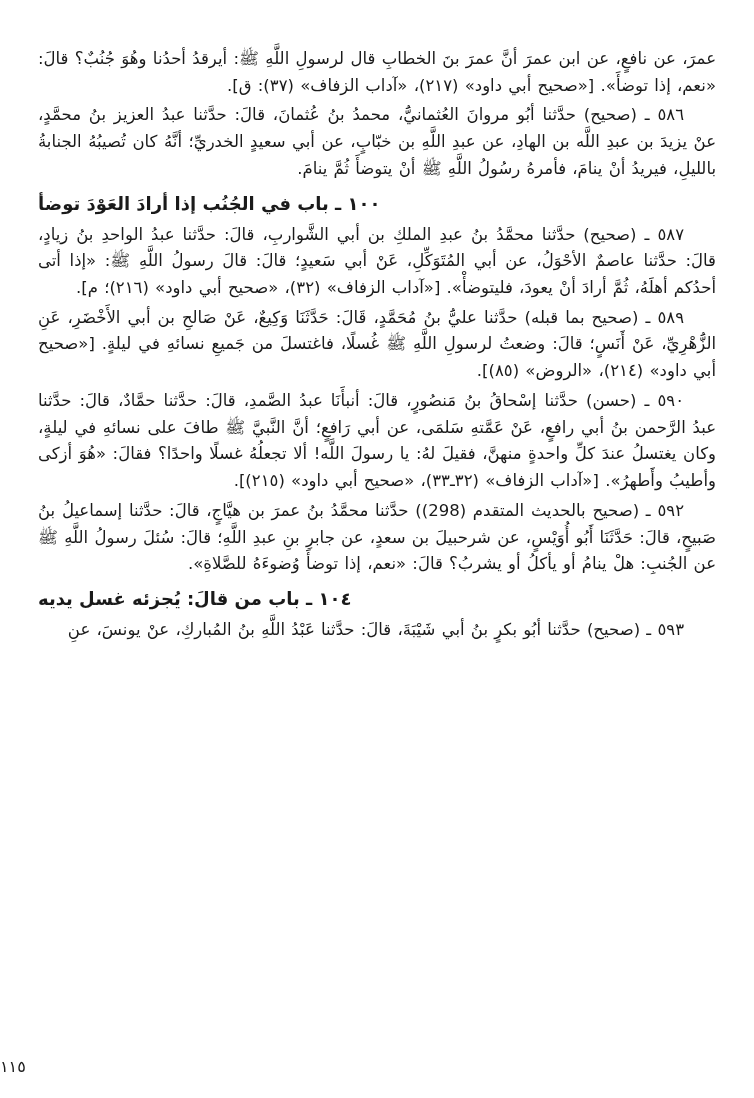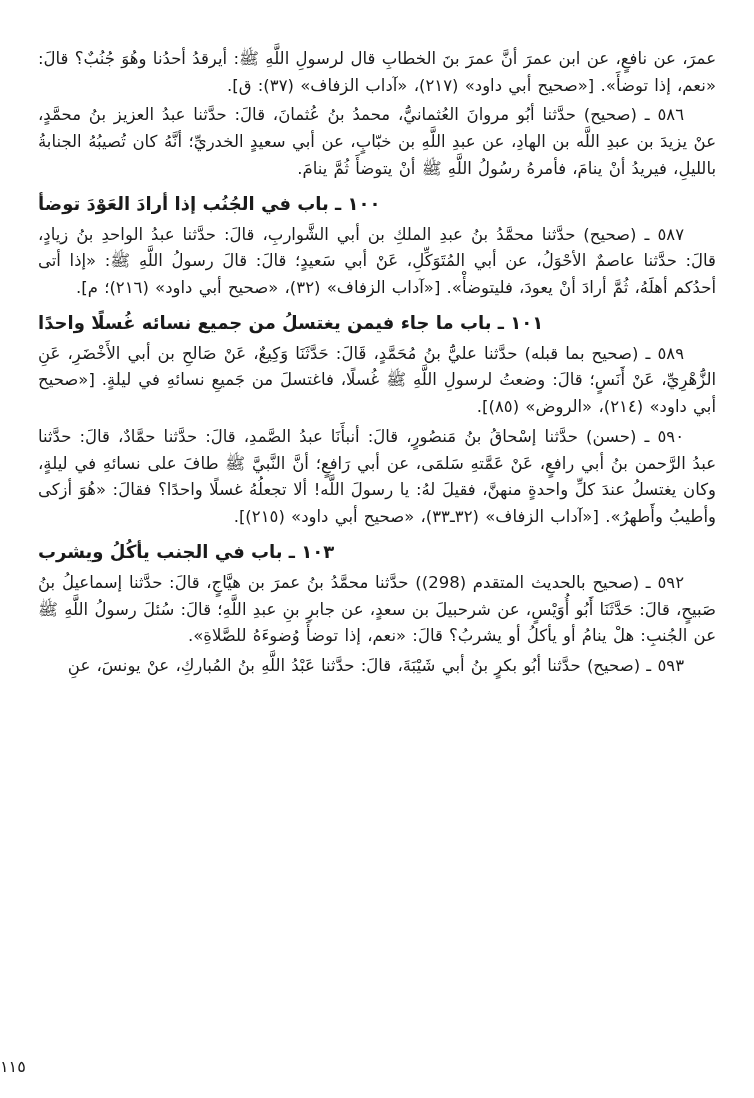--- a/index.html
+++ b/index.html
@@ -55,21 +55,20 @@
 </style>
 </head>
 <body>
 
 <div class="page">
   <div class="content" id="content">
       <div class="paragraph">عمرَ، عن نافعٍ، عن ابن عمرَ أنَّ عمرَ بنَ الخطابِ قال لرسولِ اللَّهِ ﷺ: أيرقدُ أحدُنا وهُوَ جُنُبٌ؟ قالَ: «نعم، إذا توضأَ». [«صحيح أبي داود» (٢١٧)، «آداب الزفاف» (٣٧): ق].</div>
       <div class="paragraph indent">٥٨٦ ـ (صحيح) حدَّثنا أبُو مروانَ العُثمانيُّ، محمدُ بنُ عُثمانَ، قالَ: حدَّثنا عبدُ العزيز بنُ محمَّدٍ، عنْ يزيدَ بن عبدِ اللَّه بن الهادِ، عن عبدِ اللَّهِ بن خبّابٍ، عن أبي سعيدٍ الخدريِّ؛ أنَّهُ كان تُصيبُهُ الجنابةُ بالليلِ، فيريدُ أنْ ينامَ، فأمرهُ رسُولُ اللَّهِ ﷺ أنْ يتوضأَ ثُمَّ ينامَ.</div>
       <div class="heading">١٠٠ ـ باب في الجُنُب إذا أرادَ العَوْدَ توضأ</div>
       <div class="paragraph indent">٥٨٧ ـ (صحيح) حدَّثنا محمَّدُ بنُ عبدِ الملكِ بن أبي الشَّواربِ، قالَ: حدَّثنا عبدُ الواحدِ بنُ زيادٍ، قالَ: حدَّثنا عاصمٌ الأحْوَلُ، عن أبي المُتَوَكِّلِ، عَنْ أبي سَعيدٍ؛ قالَ: قالَ رسولُ اللَّهِ ﷺ: «إذا أتى أحدُكم أهلَهُ، ثُمَّ أرادَ أنْ يعودَ، فليتوضأْ». [«آداب الزفاف» (٣٢)، «صحيح أبي داود» (٢١٦)؛ م].</div>
-      <div class="heading">١٠١ ـ باب ما جاء فيمن يغتسلُ من جميع نسائه غُسلًا واحدًا</div>
       <div class="paragraph indent">٥٨٩ ـ (صحيح بما قبله) حدَّثنا عليُّ بنُ مُحَمَّدٍ، قَالَ: حَدَّثَنَا وَكِيعٌ، عَنْ صَالحِ بن أبي الأَخْضَرِ، عَنِ الزُّهْرِيِّ، عَنْ أَنَسٍ؛ قالَ: وضعتُ لرسولِ اللَّهِ ﷺ غُسلًا، فاغتسلَ من جَميعِ نسائهِ في ليلةٍ. [«صحيح أبي داود» (٢١٤)، «الروض» (٨٥)].</div>
       <div class="paragraph indent">٥٩٠ ـ (حسن) حدَّثنا إسْحاقُ بنُ مَنصُورٍ، قالَ: أنبأَنَا عبدُ الصَّمدِ، قالَ: حدَّثنا حمَّادٌ، قالَ: حدَّثنا عبدُ الرَّحمن بنُ أبي رافعٍ، عَنْ عَمَّتهِ سَلمَى، عن أبي رَافعٍ؛ أنَّ النَّبيَّ ﷺ طافَ على نسائهِ في ليلةٍ، وكان يغتسلُ عندَ كلِّ واحدةٍ منهنَّ، فقيلَ لهُ: يا رسولَ اللَّه! ألا تجعلُهُ غسلًا واحدًا؟ فقالَ: «هُوَ أزكى وأطيبُ وأَطهرُ». [«آداب الزفاف» (٣٢ـ٣٣)، «صحيح أبي داود» (٢١٥)].</div>
-      <div class="heading">١٠٣ ـ باب في الجنب يأكُلُ ويشرب</div>
       <div class="paragraph indent">٥٩٢ ـ (صحيح بالحديث المتقدم (298)) حدَّثنا محمَّدُ بنُ عمرَ بن هيَّاجٍ، قالَ: حدَّثنا إسماعيلُ بنُ صَبيحٍ، قالَ: حَدَّثَنَا أَبُو أُوَيْسٍ، عن شرحبيلَ بن سعدٍ، عن جابرِ بنِ عبدِ اللَّهِ؛ قالَ: سُئلَ رسولُ اللَّهِ ﷺ عن الجُنبِ: هلْ ينامُ أو يأكلُ أو يشربُ؟ قالَ: «نعم، إذا توضأَ وُضوءَهُ للصَّلاةِ».</div>
+      <div class="heading">١٠٤ ـ باب من قالَ: يُجزئه غسل يديه</div>
       <div class="paragraph indent">٥٩٣ ـ (صحيح) حدَّثنا أبُو بكرٍ بنُ أبي شَيْبَةَ، قالَ: حدَّثنا عَبْدُ اللَّهِ بنُ المُباركِ، عنْ يونسَ، عنِ</div>
     </div>
   <div class="page-number">١١٥</div>
 </div>
 
 </body></html>

